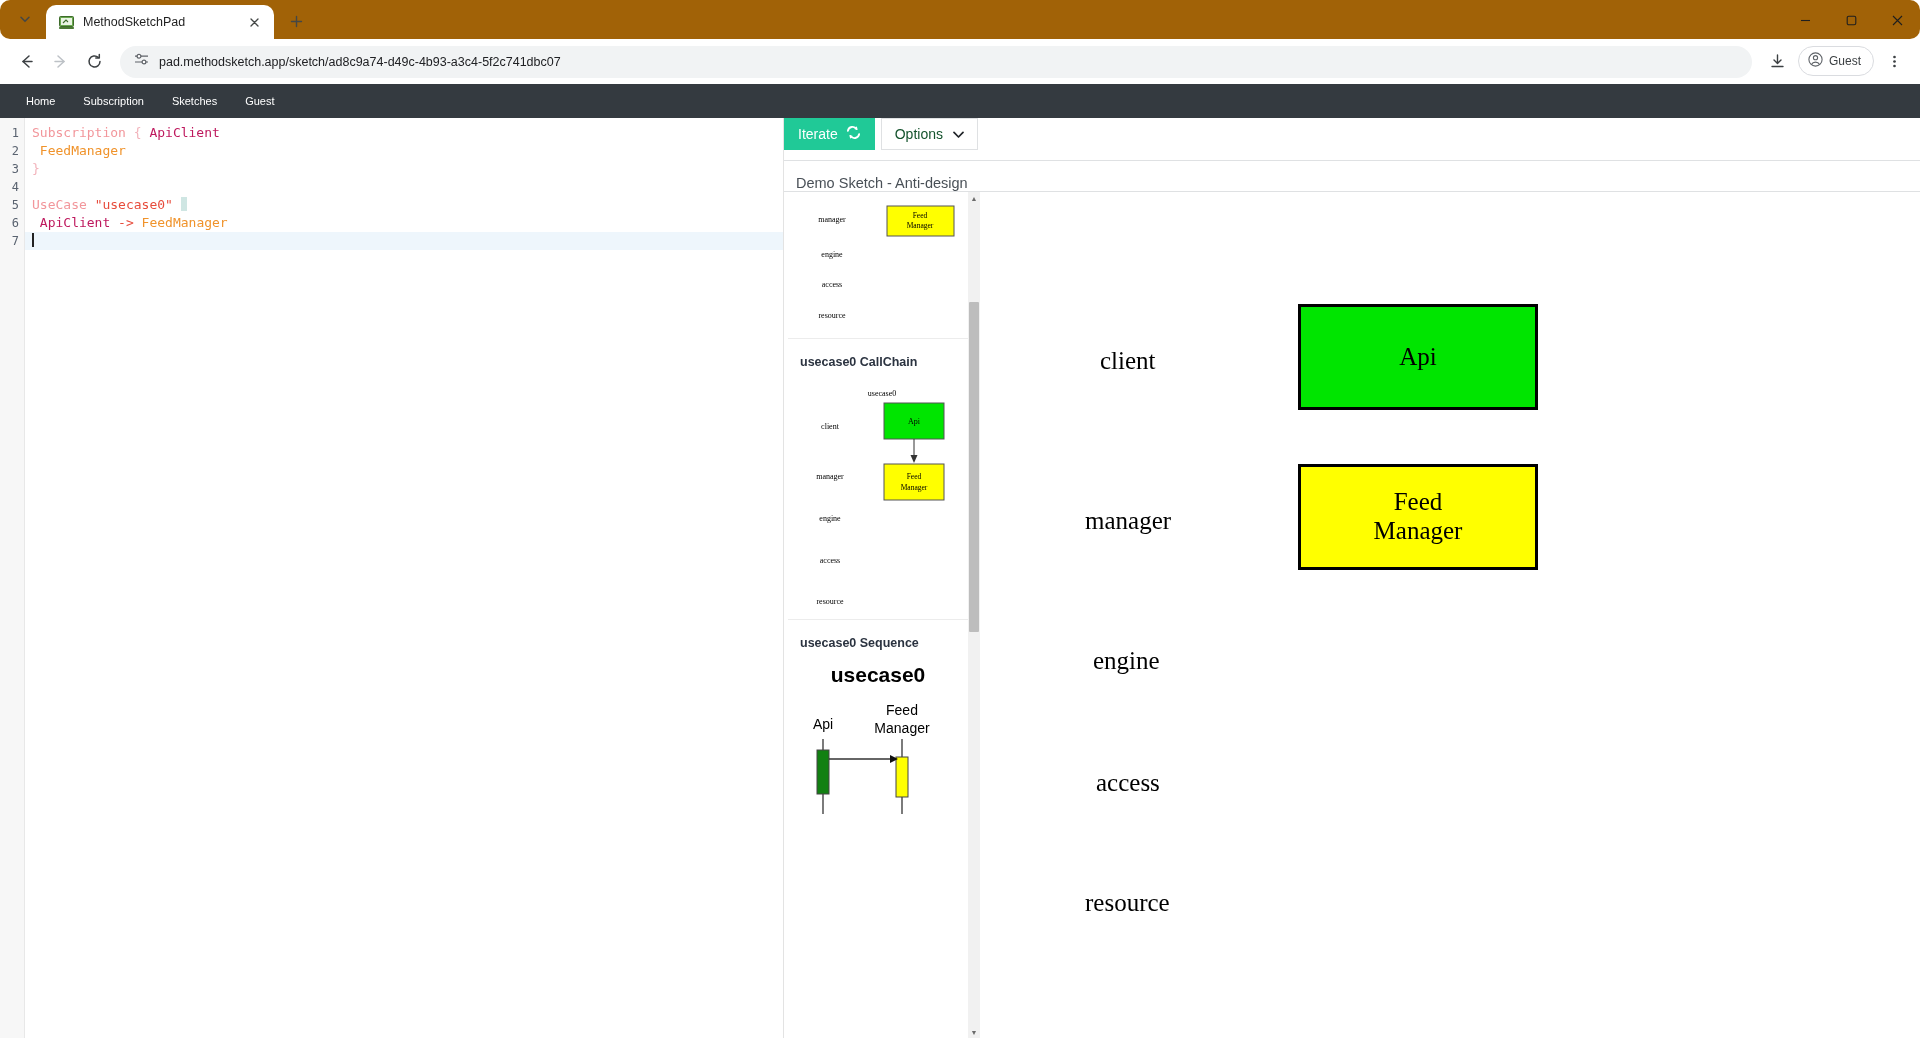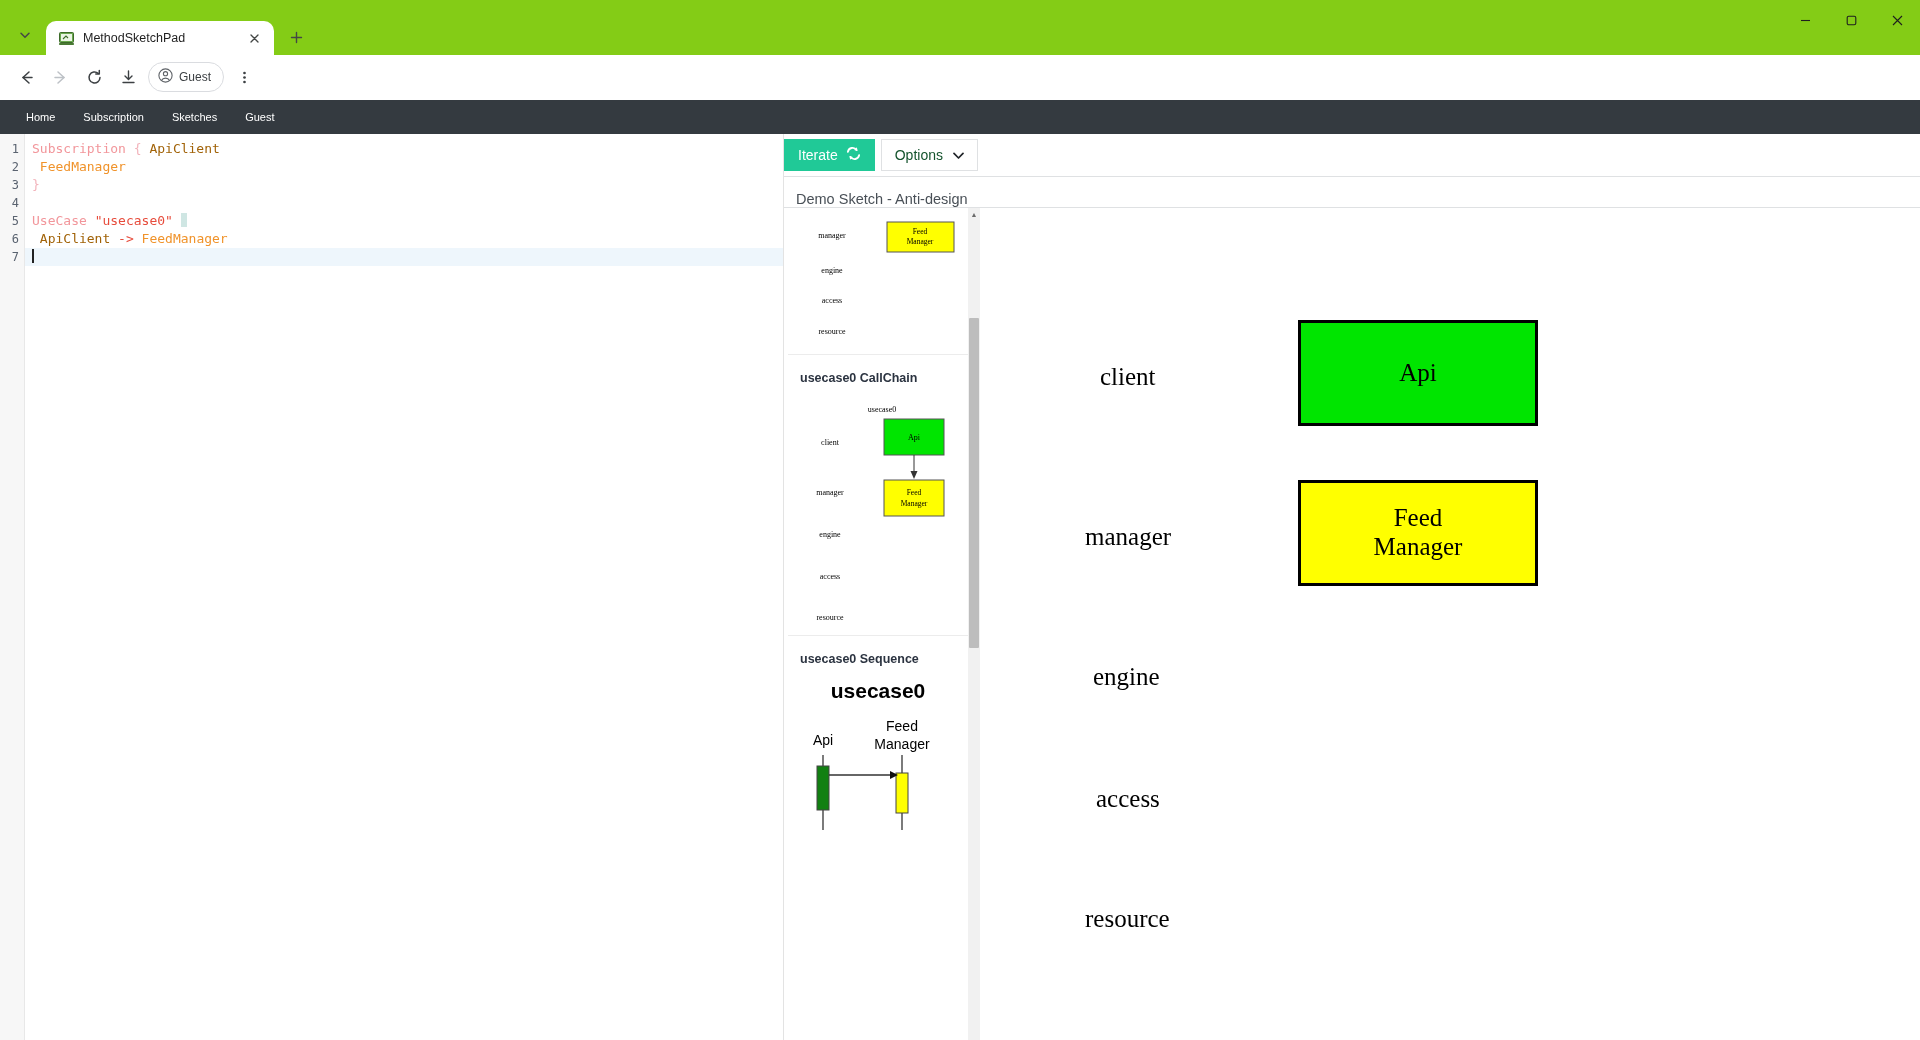--- a/index.html
+++ b/index.html
@@ -5,26 +5,27 @@
   * { box-sizing: border-box; margin: 0; padding: 0; }
   html, body {
     width: 1920px; height: 1040px;
     font-family: "Liberation Sans", sans-serif;
     background: #ffffff;
     overflow: hidden;
   }
 
   
   .browser-tabstrip {
-    height: 55px;
-    background: #84cc16;
+    height: 39px;
+    background: #a16207;
     display: flex;
     align-items: flex-end;
     padding-left: 6px;
     position: relative;
+    border-radius: 10px;
   }
   .tab-list-btn {
     width: 34px; height: 34px;
     margin: 0 4px 3px 2px;
     border-radius: 50%;
     display: flex; align-items: center; justify-content: center;
     color: #444746; font-size: 13px;
   }
   .tab {
     height: 34px;
@@ -162,21 +163,21 @@
     background: #ffffff;
   }
   .code-line {
     height: 18px; line-height: 18px;
     padding-left: 7px;
     white-space: pre;
   }
   .code-line.active { background: #eef6fc; }
   .tok-kw { color: #f2969b; }
   .tok-brace { color: #f2b3bb; }
-  .tok-green { color: #a16207; }
+  .tok-green { color: #be185d; }
   .tok-orange { color: #f0932b; }
   .tok-str { color: #e74c3c; }
   .tok-arrow { color: #e74c3c; }
   .caret {
     display: inline-block;
     width: 1.5px; height: 14px;
     background: #222; vertical-align: -2px;
   }
   .sel-block {
     display: inline-block;
@@ -186,21 +187,21 @@
 
   
   .preview {
     flex: 1;
     display: flex; flex-direction: column;
     border-left: 1px solid #e3e3e3;
     background: #ffffff;
   }
   .preview-toolbar {
     height: 42px;
-    display: flex; align-items: center;
+    display: flex; 
     padding: 0 0 0 0;
     gap: 0;
   }
   .btn-iterate {
     background: #20c997;
     color: #ffffff;
     border: none;
     height: 32px;
     padding: 0 14px;
     font-size: 14px;
@@ -358,20 +359,30 @@
         <path d="M3 8.5 H12" stroke="#bdc1c6" stroke-width="1.5" stroke-linecap="round"></path>
       </svg>
   </div>
   <div class="nav-btn">
     <svg width="17" height="17" viewBox="0 0 17 17">
       <path d="M14 8.5 A5.5 5.5 0 1 1 12.2 4.4" stroke="#3c4043" stroke-width="1.5" fill="none" stroke-linecap="round"></path>
       <path d="M13.3 1.5 L13.3 5 L9.8 5" stroke="#3c4043" stroke-width="1.5" fill="none" stroke-linecap="round" stroke-linejoin="round"></path>
     </svg>
   </div>
 
+  <div class="omnibox">
+    <span>
+      <svg width="15" height="15" viewBox="0 0 15 15">
+        <path d="M1 4.2 H14 M1 10 H14" stroke="#5f6368" stroke-width="1.2"></path>
+        <circle cx="5" cy="4.2" r="1.9" fill="#fff" stroke="#5f6368" stroke-width="1.2"></circle>
+        <circle cx="10" cy="10" r="1.9" fill="#fff" stroke="#5f6368" stroke-width="1.2"></circle>
+      </svg>
+    </span>
+    <span class="omnibox-url">pad.methodsketch.app/sketch/ad8c9a74-d49c-4b93-a3c4-5f2c741dbc07</span>
+  </div>
 
   <div class="toolbar-right">
     <div class="nav-btn">
       <svg width="17" height="17" viewBox="0 0 17 17">
           <path d="M8.5 2 V10 M5 7 L8.5 10.5 L12 7" stroke="#3c4043" stroke-width="1.4" fill="none" stroke-linecap="round" stroke-linejoin="round"></path>
           <path d="M3 13.5 H14" stroke="#3c4043" stroke-width="1.4" stroke-linecap="round"></path>
         </svg>
     </div>
     <div class="profile-pill">
       <span>

